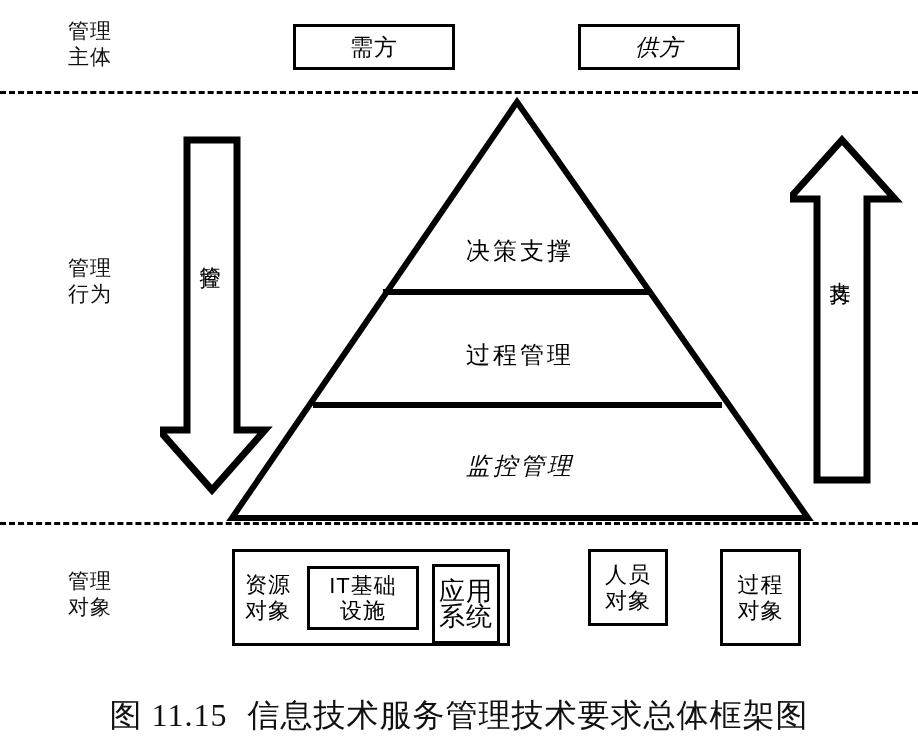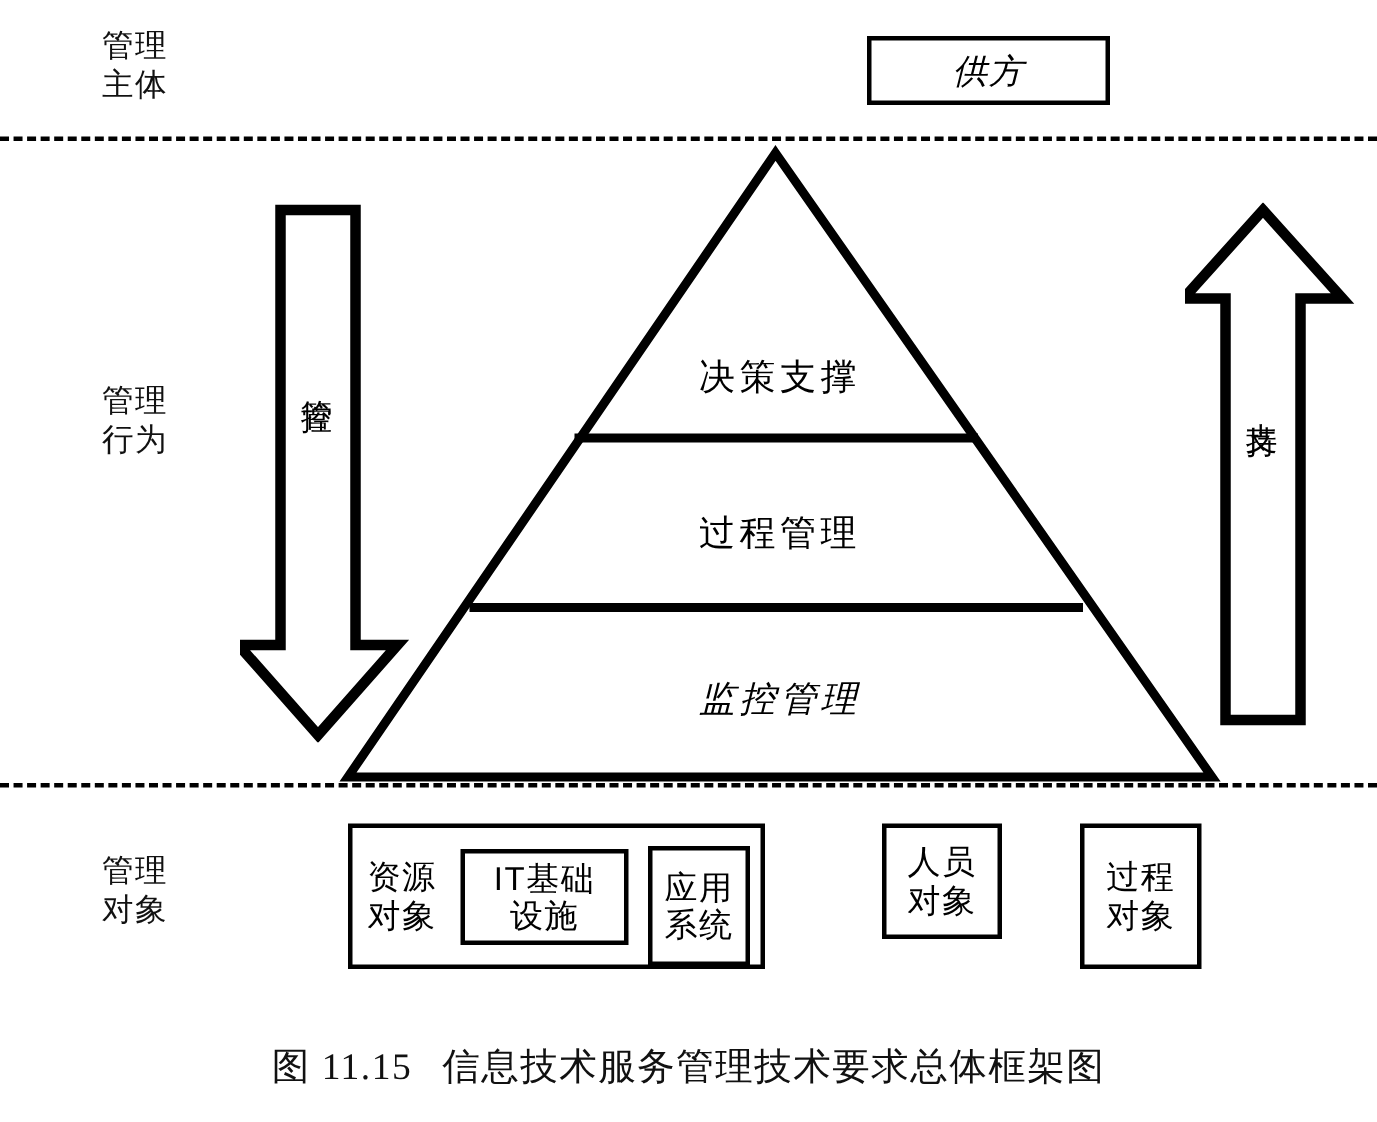--- a/index.html
+++ b/index.html
@@ -89,21 +89,21 @@
   }
 
   
   #caption {
     position: absolute;
     left: 0;
     top: 694px;
     width: 918px;
     text-align: center;
     font-family: "Liberation Serif", "DejaVu Serif", serif;
-    font-size: 25px;
+    font-size: 32px;
     letter-spacing: 1px;
     color: #111;
   }
   #caption .fig-no { margin-right: 20px; }
 
   
   #watermark {
     position: absolute;
     left: 600px;
     top: 686px;
@@ -115,20 +115,23 @@
   }
 </style>
 </head>
 <body>
 
 <div id="canvas">
 
   <div class="row-label" style="left:68px; top:18px;">管理
 主体</div>
 
+  <div class="box" style="left:293px; top:24px; width:162px; height:46px;">
+    <span>需方</span>
+  </div>
 
   <div class="box" style="left:578px; top:24px; width:162px; height:46px;font-style:italic;">
     <span>供方</span>
   </div>
 
   <div class="sep" style="top:91px;"></div>
 
   <div class="row-label" style="left:68px; top:255px;">管理
 行为</div>
 
@@ -168,21 +171,21 @@
   <div class="box" style="left:232px; top:549px; width:278px; height:97px; justify-content:flex-start; padding-left:10px;">
     <span style="font-size:22px; line-height:26px;">资源
 对象</span>
   </div>
 
   <div class="box" style="left:307px; top:566px; width:112px; height:64px; font-size:22px; line-height:25px;">
     <span>IT基础
 设施</span>
   </div>
 
-  <div class="box" style="left:432px; top:564px; width:68px; height:80px; font-size:22px; line-height:25px;">
+  <div class="box" style="left:432px; top:564px; width:68px; height:80px; font-size:26px; line-height:25px;">
     <span>应用
 系统</span>
   </div>
 
   <div class="box" style="left:588px; top:549px; width:80px; height:77px; font-size:22px; line-height:26px;">
     <span>人员
 对象</span>
   </div>
 
   <div class="box" style="left:720px; top:549px; width:81px; height:97px; font-size:22px; line-height:26px;">

